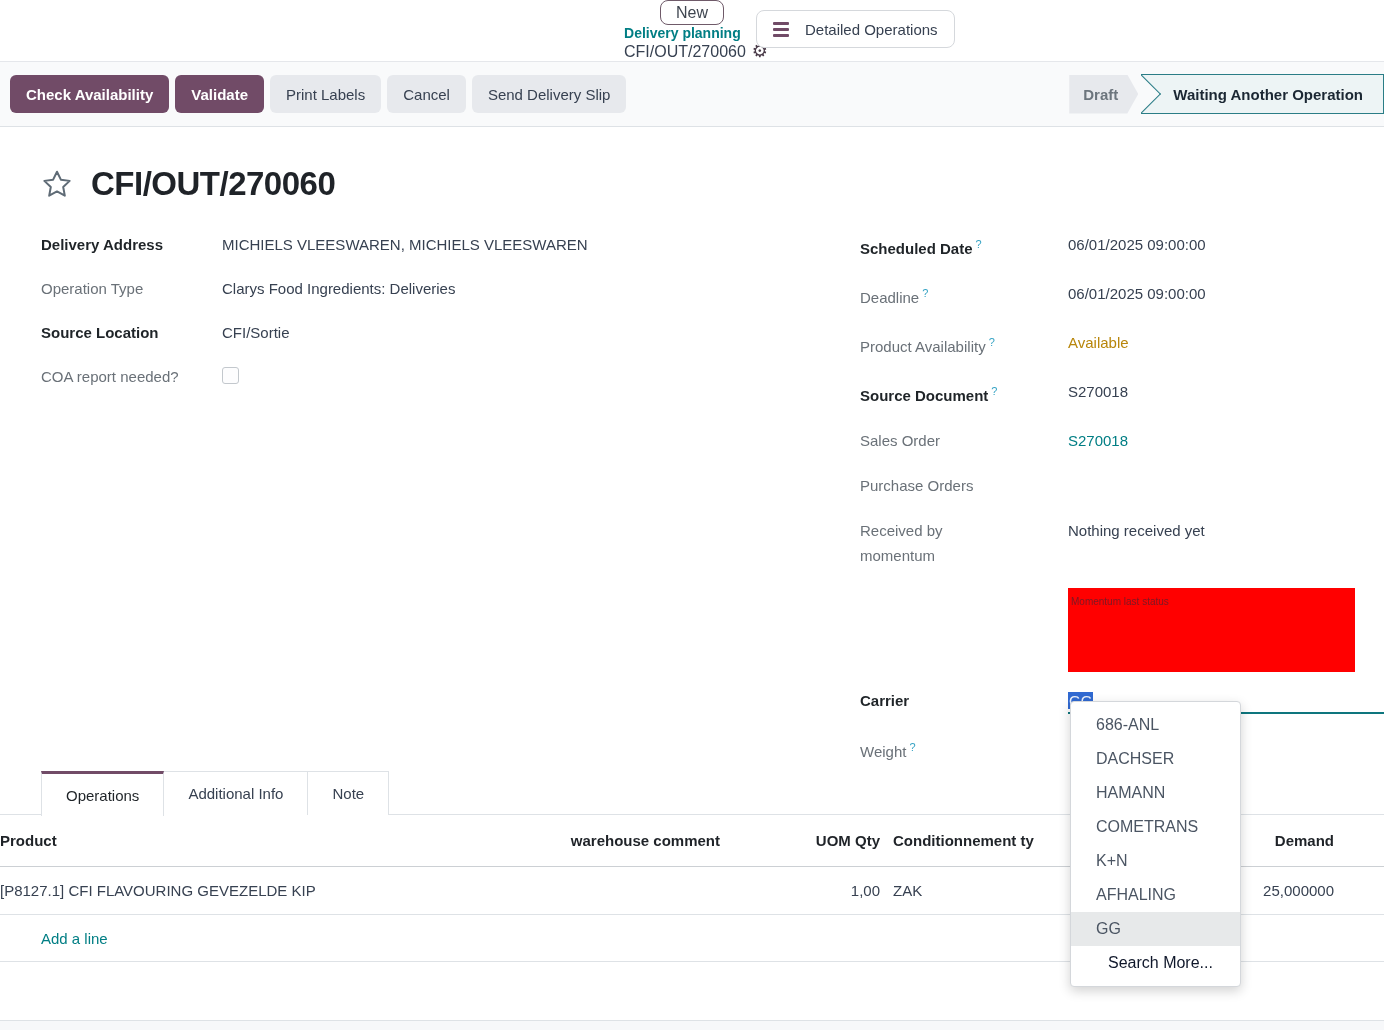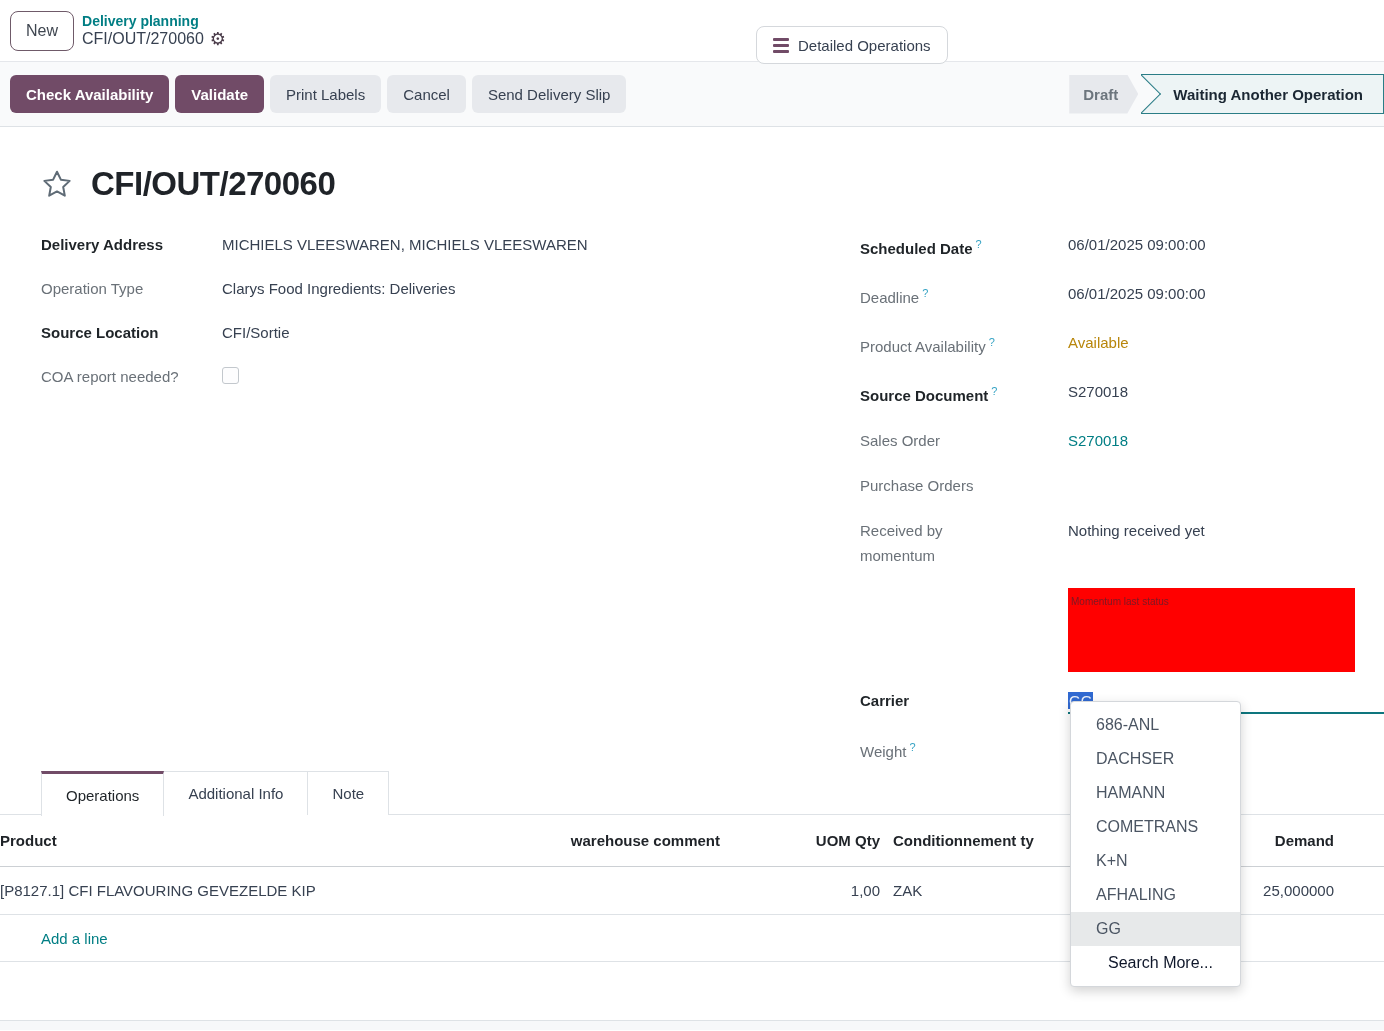--- a/index.html
+++ b/index.html
@@ -1,27 +1,27 @@
 <!DOCTYPE html>
 <html><head>
 <meta charset="utf-8">
 <style>
   * { box-sizing: border-box; margin: 0; padding: 0; }
   html,body { width:1384px; height:1031px; }
   body { font-family: "Liberation Sans", sans-serif; font-size:15px; color:#374151; background:#fff; }
   .page { position:relative; width:1384px; height:1031px; overflow:hidden; background:#fff; }
 
   
-  .navbar { height:62px; background:#fff; border-bottom:1px solid #e5e7eb; display:flex; align-items:center; padding:0 10px; position:relative; }
+  .navbar { height:62px; background:#fff; border-bottom:1px solid #e5e7eb; display:flex; align-items:center; padding:0 10px; position:relative;flex-direction:column; }
   .btn-new { height:40px; padding:0 15px; background:#fff; border:1px solid #6f5a69; border-radius:8px; font-size:16px; color:#3f4650; font-weight:500; cursor:pointer; }
   .breadcrumb { margin-left:8px; line-height:1.2; }
   .bc-app { color:#017e84; font-weight:700; font-size:14px; cursor:pointer; }
   .bc-rec { color:#374151; font-size:16px; display:flex; align-items:center; gap:6px; }
   .gear { color:#4a3b49; font-size:18px; line-height:1; cursor:pointer; }
-  .btn-detailed { position:absolute; left:756px; top:10px; height:38px; display:flex; align-items:center; gap:9px; background:#fff; border:1px solid #d5d8dc; border-radius:8px; padding:0 16px; font-size:15px; color:#374151; cursor:pointer;margin-top:16px; }
+  .btn-detailed { position:absolute; left:756px; top:10px; height:38px; display:flex; align-items:center; gap:16px; background:#fff; border:1px solid #d5d8dc; border-radius:8px; padding:0 16px; font-size:15px; color:#374151; cursor:pointer; }
   .hamburger { display:flex; flex-direction:column; gap:3px; }
   .hamburger i { display:block; width:16px; height:3px; background:#714B67; border-radius:1px; }
 
   
   .actionbar { height:65px; background:#f9fafb; border-bottom:1px solid #dee2e6; display:flex; align-items:center; padding-left:10px; gap:6px; }
   .btn { height:38px; border:none; border-radius:6px; padding:0 16px; font-size:15px; font-family:inherit; cursor:pointer; font-weight:600; }
   .btn-primary { background:#714B67; color:#fff; }
   .btn-secondary { background:#e7e9ed; color:#374151; font-weight:500; }
   .statusbar { margin-left:auto; display:flex; align-items:center; height:40px; }
   .status-draft { height:39px; display:flex; align-items:center; background:#e7e9ed; color:#6c757d; font-weight:600; padding:0 20px 0 14px; clip-path:polygon(0 0, calc(100% - 11px) 0, 100% 50%, calc(100% - 11px) 100%, 0 100%); margin-right:3px; cursor:pointer; }

